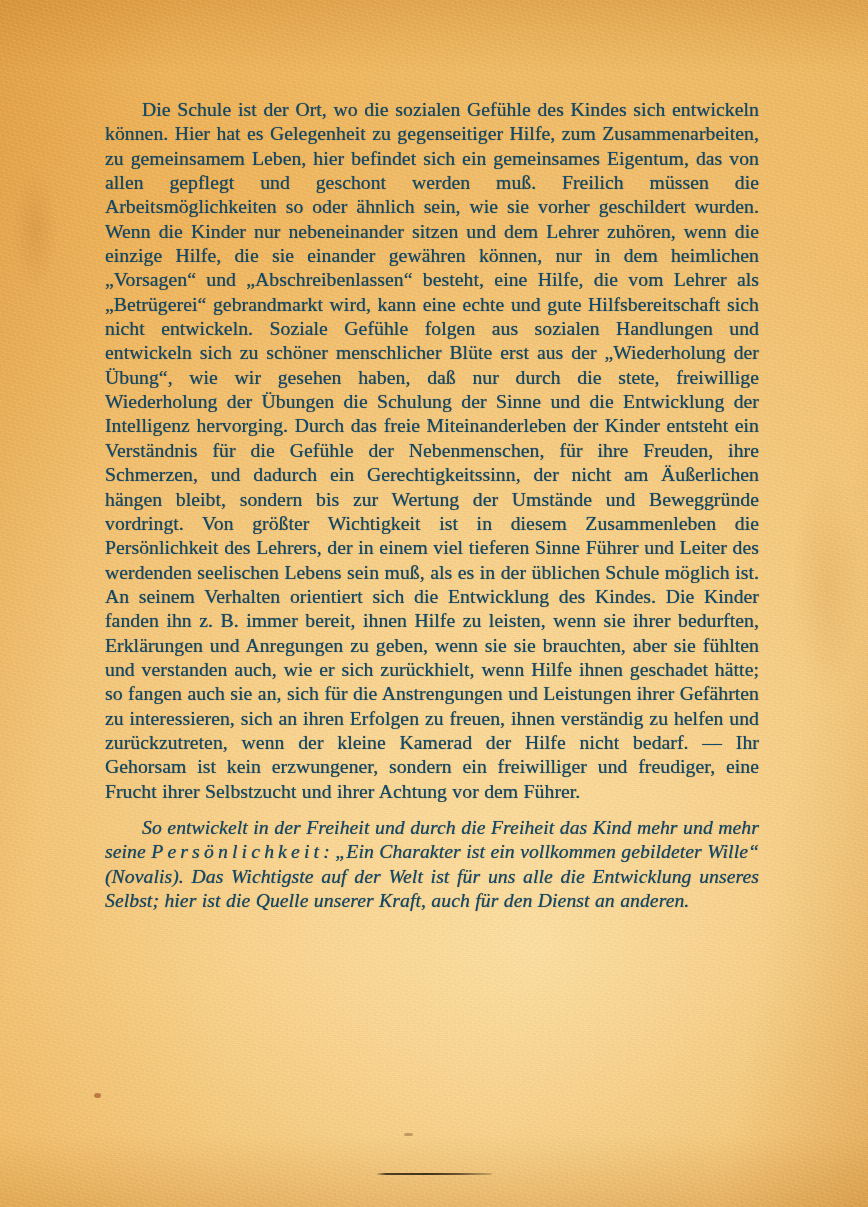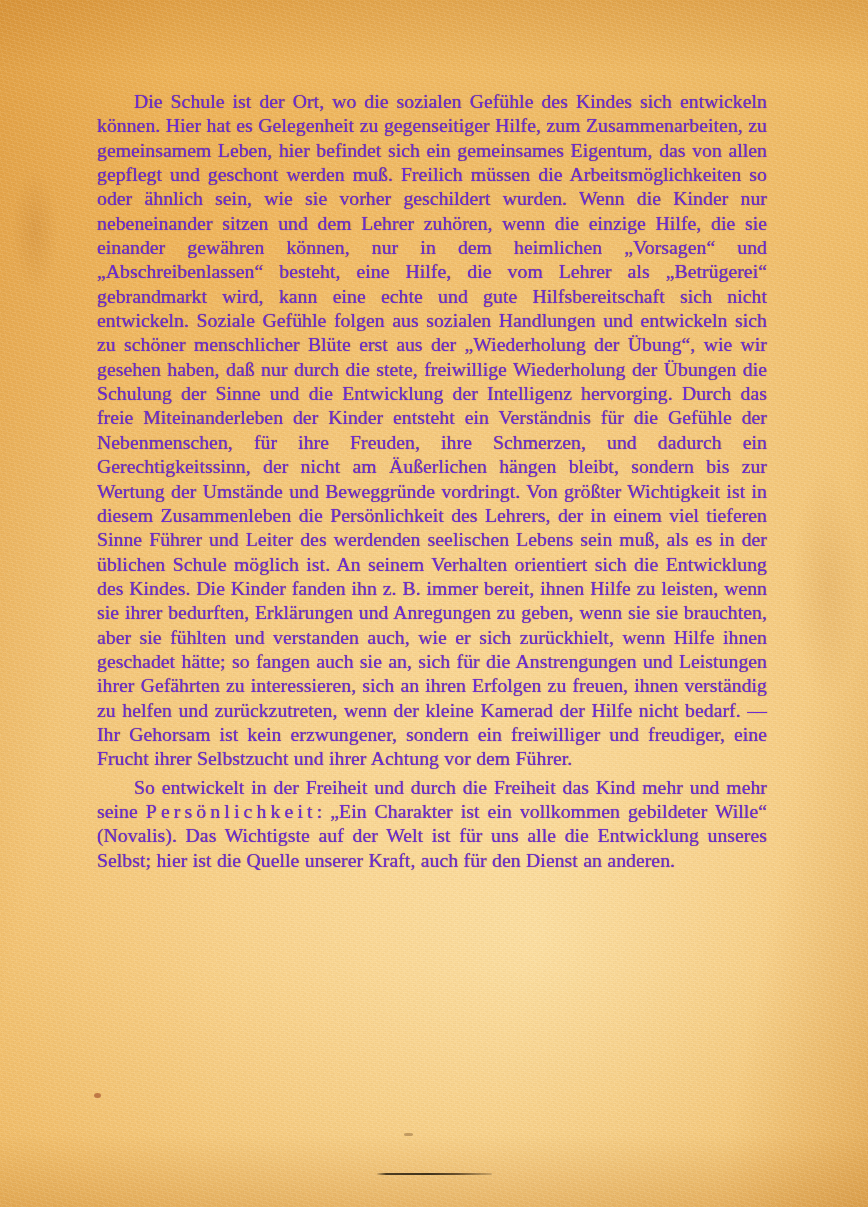--- a/index.html
+++ b/index.html
@@ -77,38 +77,39 @@
 
   
   #text-column {
     position: absolute;
     left: 93px;
     top: 86px;
     width: 678px;
   }
 
   p.body-paragraph {
-    margin: 4px;
+    margin: 12px;
     text-align: justify;
     text-justify: inter-word;
     font-size: 19.6px;
     line-height: 24.35px;
-    color: #6d28d9;
+    color: #0c4a6e;
     letter-spacing: 0.1px;
     word-spacing: 0.4px;
     text-indent: 37px;
     hyphens: manual;
     
     text-shadow:
       0 0 0.7px rgba(52,40,22,0.55),
       0.4px 0.25px 0.9px rgba(86,58,24,0.30);
     -webkit-font-smoothing: antialiased;
   }
   p.body-paragraph + p.body-paragraph {
     margin-top: 2px;
+    font-style: italic;
   }
   
   .spaced-emphasis {
     letter-spacing: 4.2px;
     word-spacing: 0.4px;
   }
 
   
   #bottom-rule-wrap {
     position: absolute;

